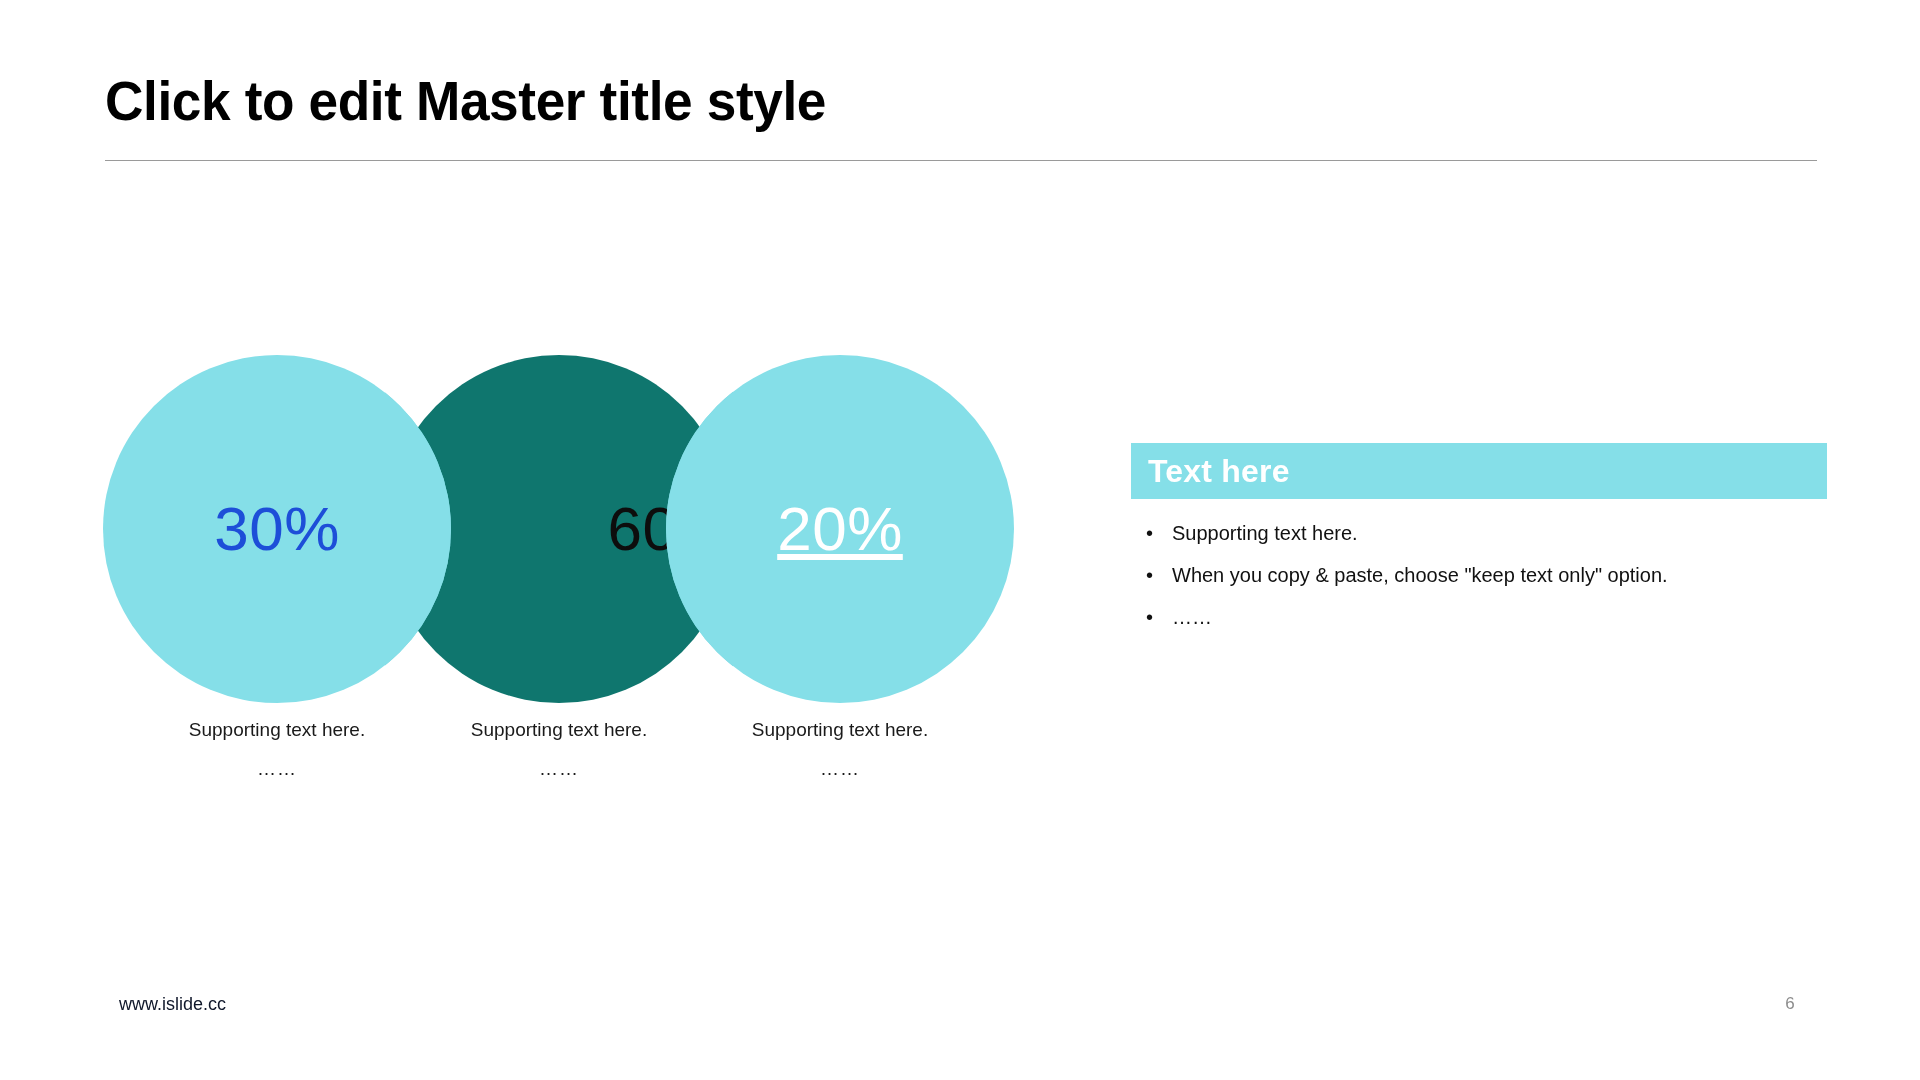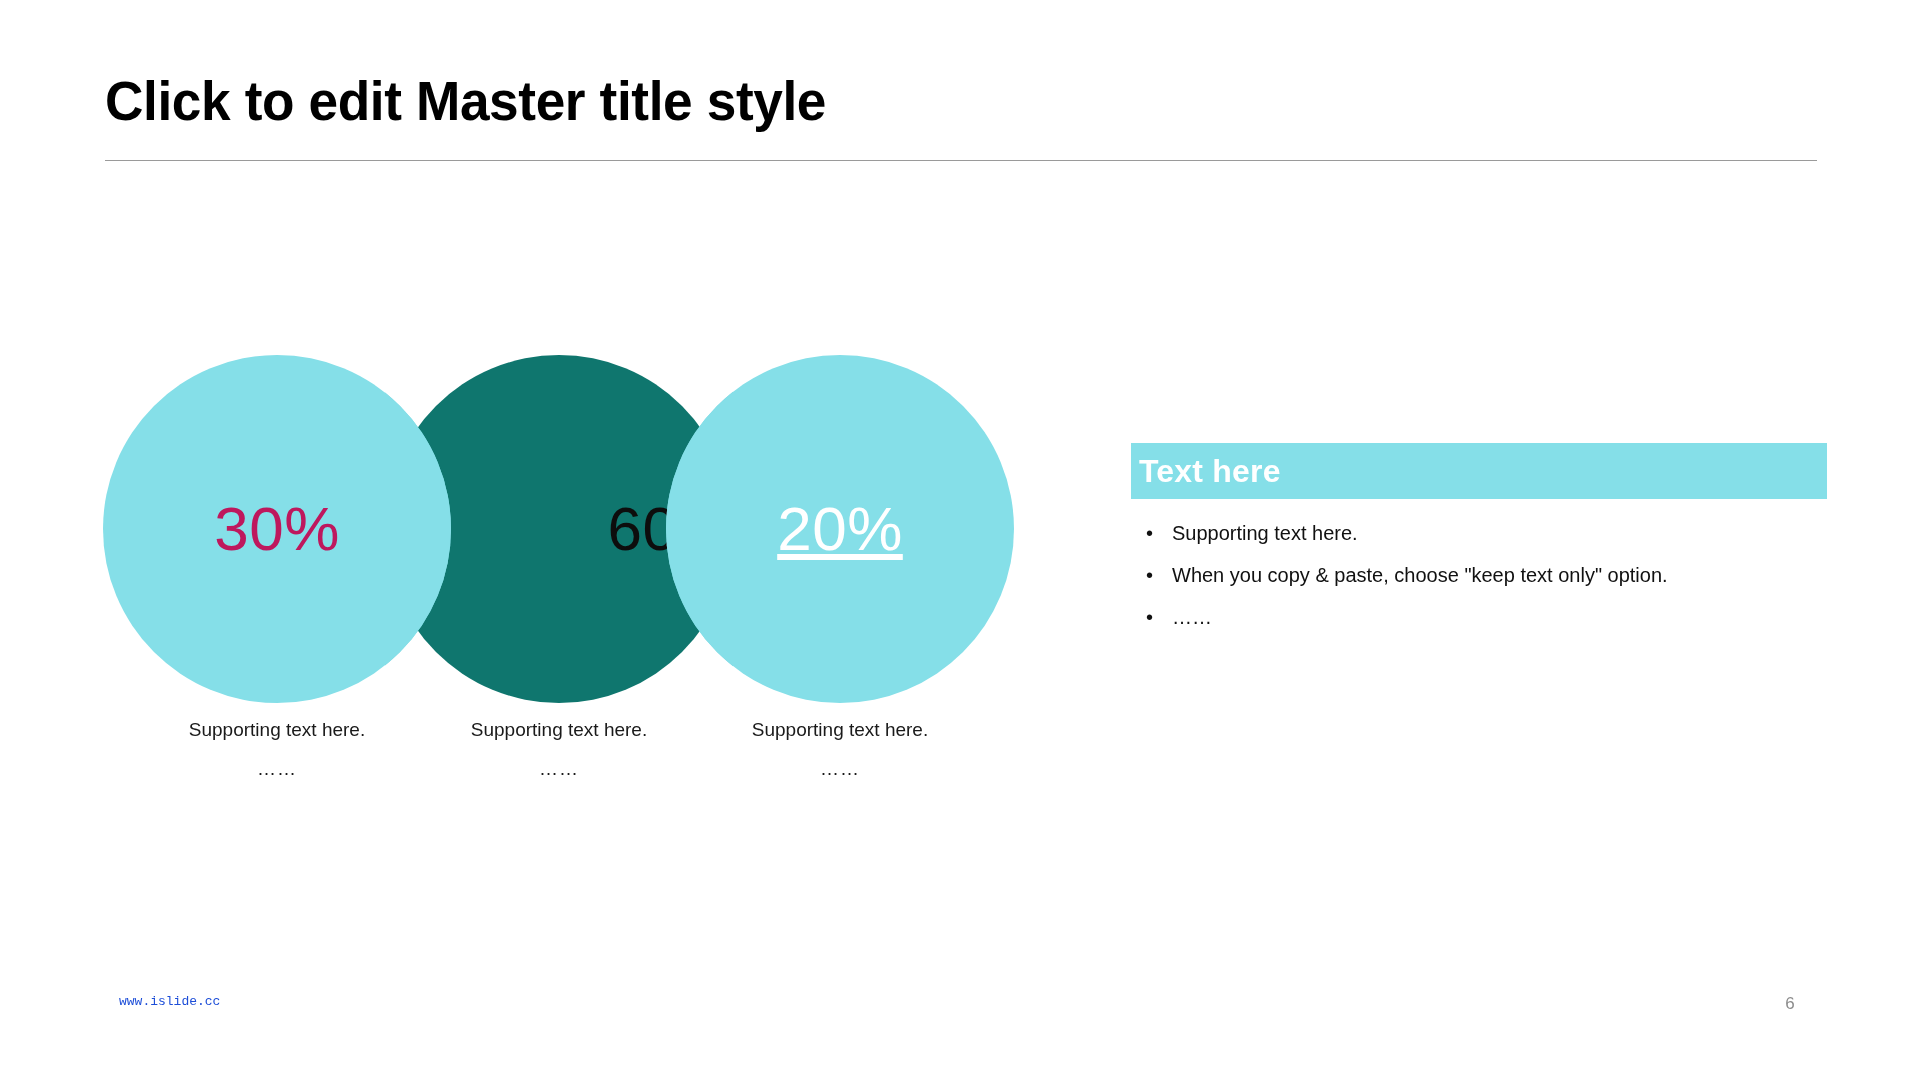--- a/index.html
+++ b/index.html
@@ -83,21 +83,21 @@
     line-height: 1;
     letter-spacing: 0.5px;
   }
 
   
   .circle-1 {
     left: 3px;
     background: #85dfe8;
     z-index: 3;
   }
-  .circle-1 .pct { color: #be185d; }
+  .circle-1 .pct { color: #1d4ed8; }
 
   
   .circle-2 {
     left: 285px;
     background: #0f766e;
     z-index: 1;
     justify-content: flex-end;
   }
   .circle-2 .pct { color: #0d0d0d; }
 
@@ -155,21 +155,21 @@
     top: 443px;
     width: 696px;
   }
 
   .panel-header {
     width: 696px;
     height: 56px;
     background: #85dfe8;
     display: flex;
     align-items: center;
-    padding-left: 8px;
+    padding-left: 17px;
   }
 
   .panel-header-text {
     font-size: 32px;
     font-weight: 700;
     color: #ffffff;
     line-height: 1;
     letter-spacing: 0.2px;
   }
 
@@ -196,24 +196,23 @@
     color: #111111;
   }
 
   .bullet-text { flex: 1 1 auto; white-space: nowrap; }
 
   
   .footer-url {
     position: absolute;
     left: 119px;
     top: 995px;
-    font-size: 13px;
-    color: #1d4ed8;
+    font-size: 18px;
+    color: #0f172a;
     line-height: 1;
-    font-family: Liberation Mono, monospace;
   }
 
   .footer-page {
     position: absolute;
     left: 1770px;
     top: 995px;
     width: 40px;
     text-align: center;
     font-size: 17px;
     color: #8c8c8c;

